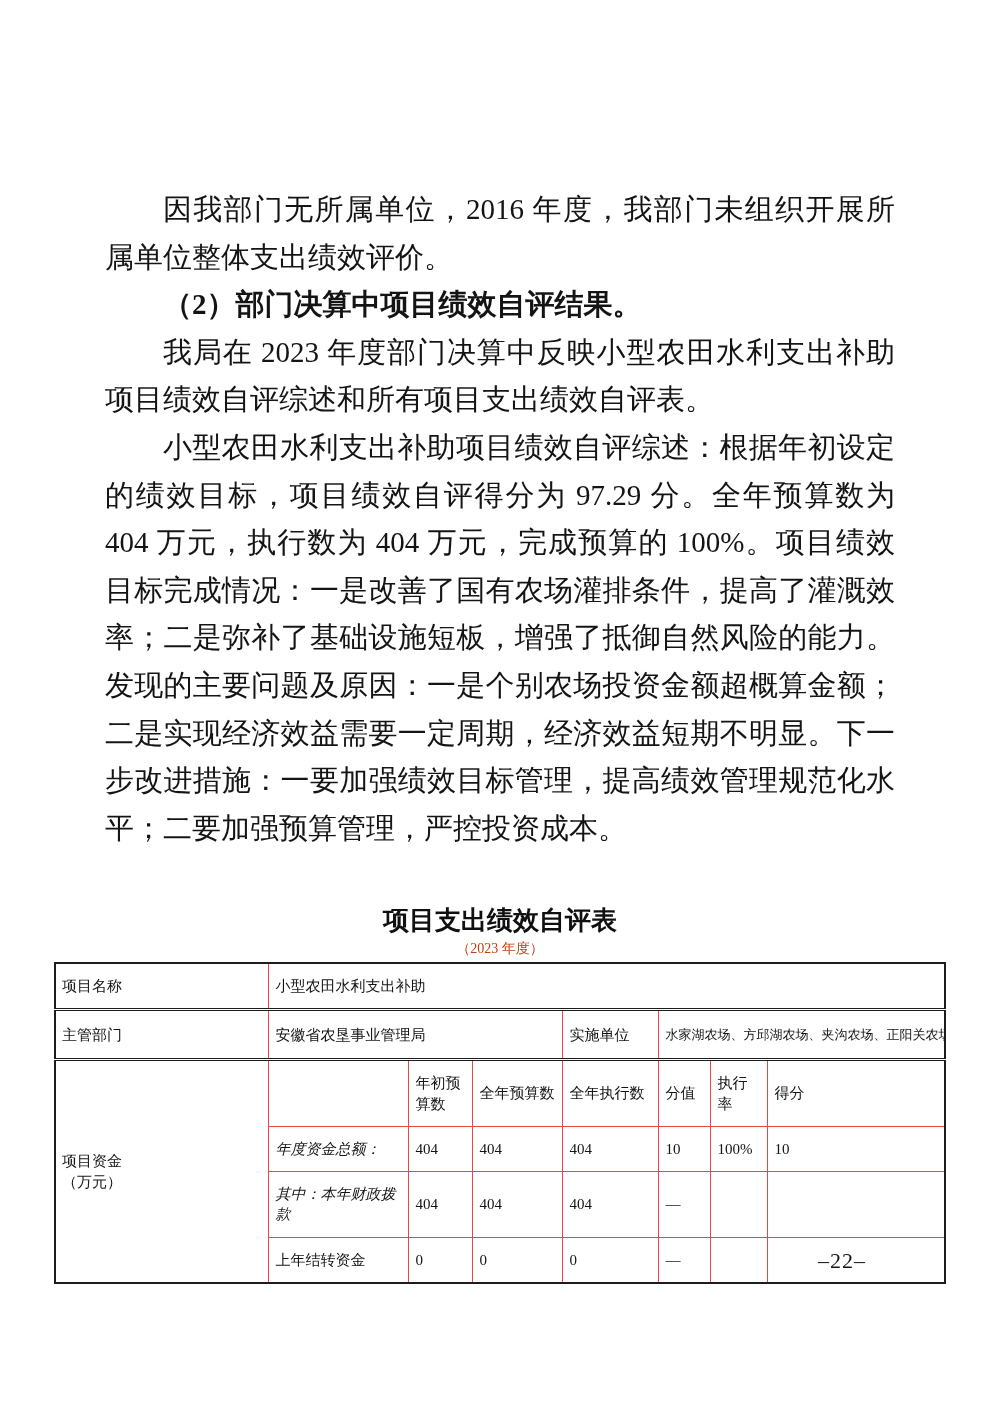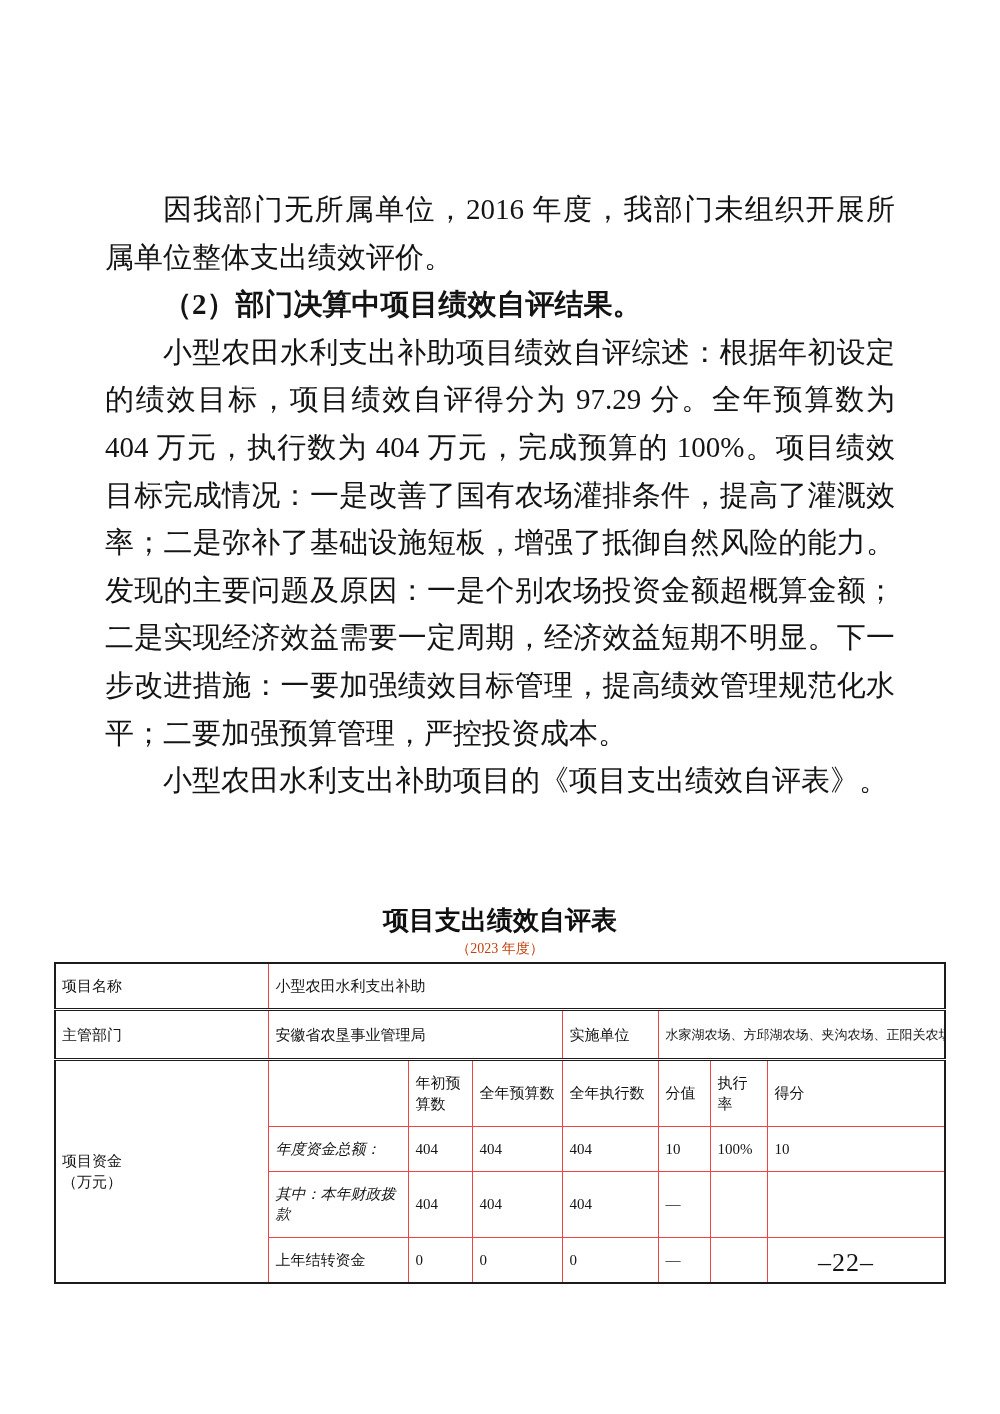--- a/index.html
+++ b/index.html
@@ -86,35 +86,35 @@
     white-space: nowrap;
   }
   td.funds-label { white-space: pre-line; }
   td.lbl-left  { text-align: left;  padding-left: 5px;  padding-right: 2px; font-style: italic; }
   td.lbl-right { text-align: right; padding-right: 6px; padding-left: 2px; }
   
   .page-number {
     position: absolute;
     top: 1248px;
     left: 818px;
-    font-size: 26px;
+    font-size: 22px;
     letter-spacing: 1px;
     color: #141414;
   }
 </style>
 </head>
 <body>
 
 <div class="page">
 
   <div class="text-block">
     <p class="para">因我部门无所属单位，2016 年度，我部门未组织开展所属单位整体支出绩效评价。</p>
     <p class="para bold">（2）部门决算中项目绩效自评结果。</p>
+    <p class="para">我局在 2023 年度部门决算中反映小型农田水利支出补助项目绩效自评综述和所有项目支出绩效自评表。</p>
     <p class="para">小型农田水利支出补助项目绩效自评综述：根据年初设定的绩效目标，项目绩效自评得分为 97.29 分。全年预算数为 404 万元，执行数为 404 万元，完成预算的 100%。项目绩效目标完成情况：一是改善了国有农场灌排条件，提高了灌溉效率；二是弥补了基础设施短板，增强了抵御自然风险的能力。发现的主要问题及原因：一是个别农场投资金额超概算金额；二是实现经济效益需要一定周期，经济效益短期不明显。下一步改进措施：一要加强绩效目标管理，提高绩效管理规范化水平；二要加强预算管理，严控投资成本。</p>
-    <p class="para">小型农田水利支出补助项目的《项目支出绩效自评表》。</p>
   </div>
 
   <div class="table-area">
     <div class="tbl-title">项目支出绩效自评表</div>
     <div class="tbl-subtitle">（2023 年度）</div>
 
     <table class="selfeval">
       <colgroup>
         <col style="width:214px">
         <col style="width:140px">

